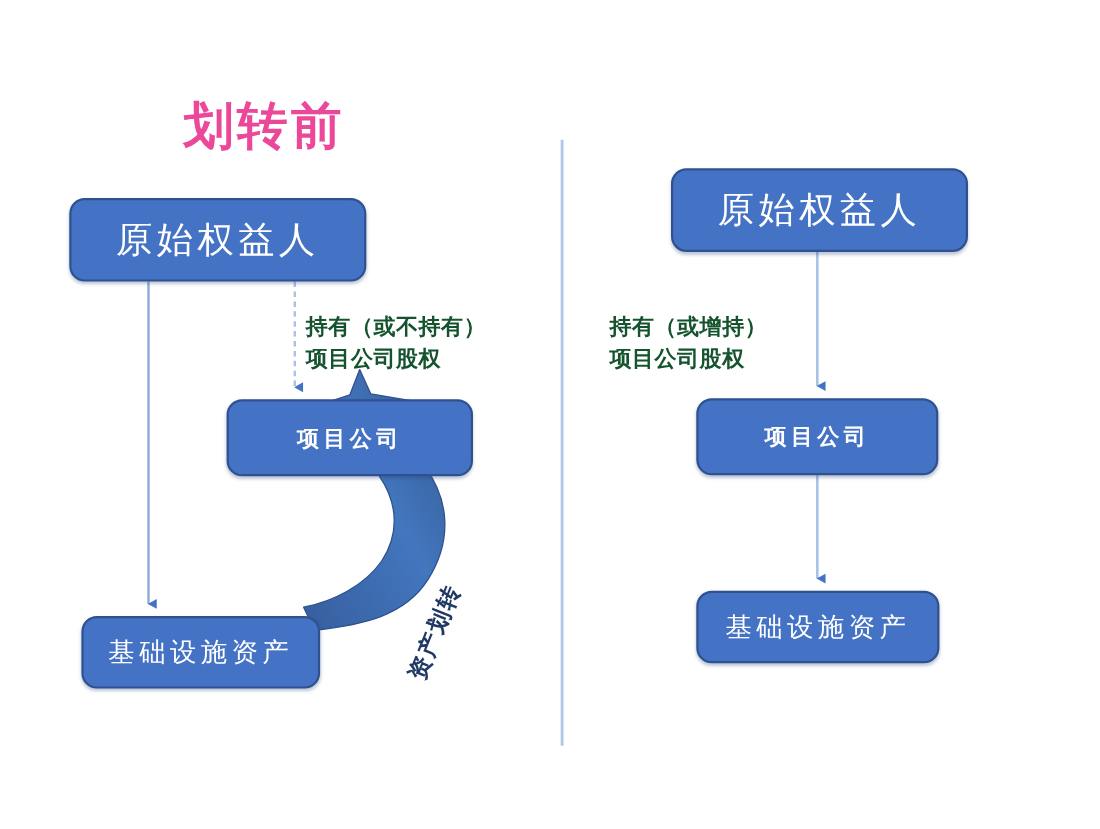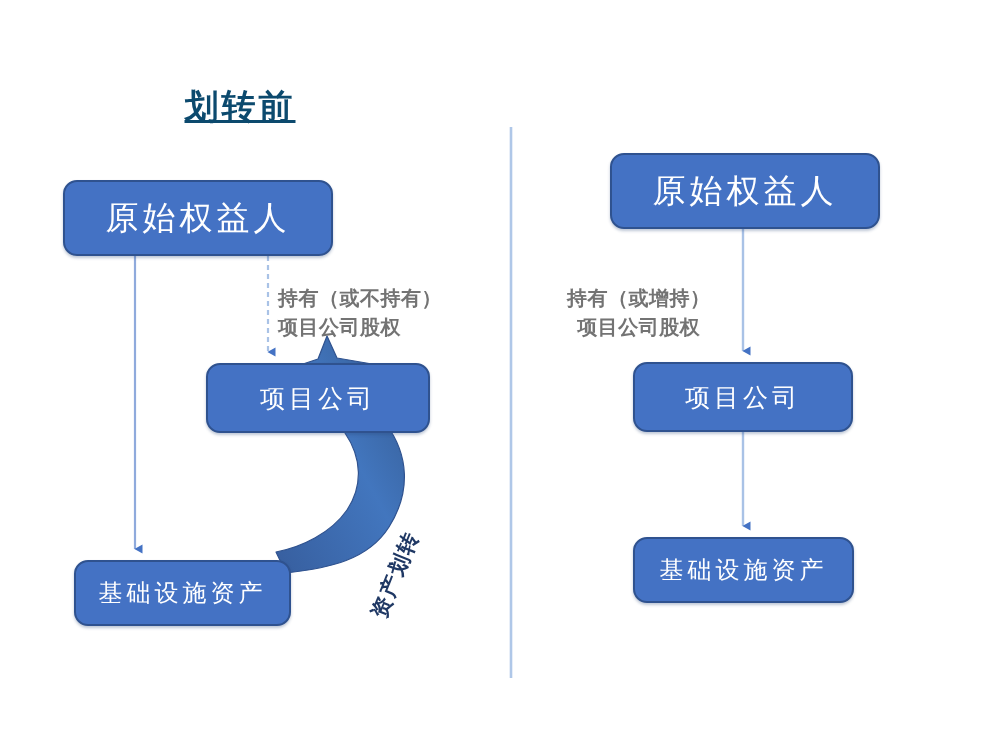--- a/index.html
+++ b/index.html
@@ -15,28 +15,27 @@
     position: relative;
     width: 1000px;
     height: 754px;
     background: #ffffff;
     overflow: hidden;
   }
 
   
   .panel-title {
     position: absolute;
-    color: #0c4a6e;
+    color: #ec4899;
     font-family: "Liberation Serif", "DejaVu Serif", serif;
     font-weight: bold;
-    font-size: 34px;
+    font-size: 46px;
     letter-spacing: 3px;
     white-space: nowrap;
     text-align: center;
-    text-decoration: underline;
   }
   #title-before { left: 105px; top: 84px; width: 270px; }
   #title-after  { left: 610px; top: 84px; width: 270px; }
 
   
   .node {
     position: absolute;
     box-sizing: border-box;
     background: #4472C4;
     border: 2px solid #2F528F;
@@ -45,46 +44,46 @@
     font-family: "Liberation Serif", "DejaVu Serif", serif;
     display: flex;
     align-items: center;
     justify-content: center;
     text-align: center;
     white-space: nowrap;
     box-shadow: 0 2px 3px rgba(40,70,120,0.30);
     letter-spacing: 4px;
   }
   .node.big   { font-size: 33px; }
-  .node.mid   { font-size: 25px; }
+  .node.mid   { font-size: 20px; font-weight: bold; }
   .node.small { font-size: 24px; }
 
   
   #node-left-originator { left: 63px;  top: 180px; width: 270px; height: 76px; }
   #node-left-project    { left: 206px; top: 363px; width: 224px; height: 70px; }
   #node-left-asset      { left: 74px;  top: 560px; width: 217px; height: 66px; }
 
   
   #node-right-originator { left: 610px; top: 153px; width: 270px; height: 76px; }
   #node-right-project    { left: 633px; top: 362px; width: 220px; height: 70px; }
   #node-right-asset      { left: 633px; top: 537px; width: 221px; height: 66px; }
 
   
   .edge-label {
     position: absolute;
-    color: #737373;
+    color: #14532d;
     font-family: "Liberation Serif", "DejaVu Serif", serif;
     font-weight: bold;
     font-size: 20px;
     line-height: 1.45;
     white-space: nowrap;
     letter-spacing: 0.5px;
   }
   #label-left-hold  { left: 278px; top: 284px; }
-  #label-right-hold { left: 567px; top: 284px; text-align: center; }
+  #label-right-hold { left: 554px; top: 284px; }
 
   .edge-label-rot {
     position: absolute;
     color: #1F3864;
     font-family: "Liberation Serif", "DejaVu Serif", serif;
     font-weight: bold;
     font-size: 21px;
     white-space: nowrap;
     letter-spacing: 2px;
     transform-origin: left top;

